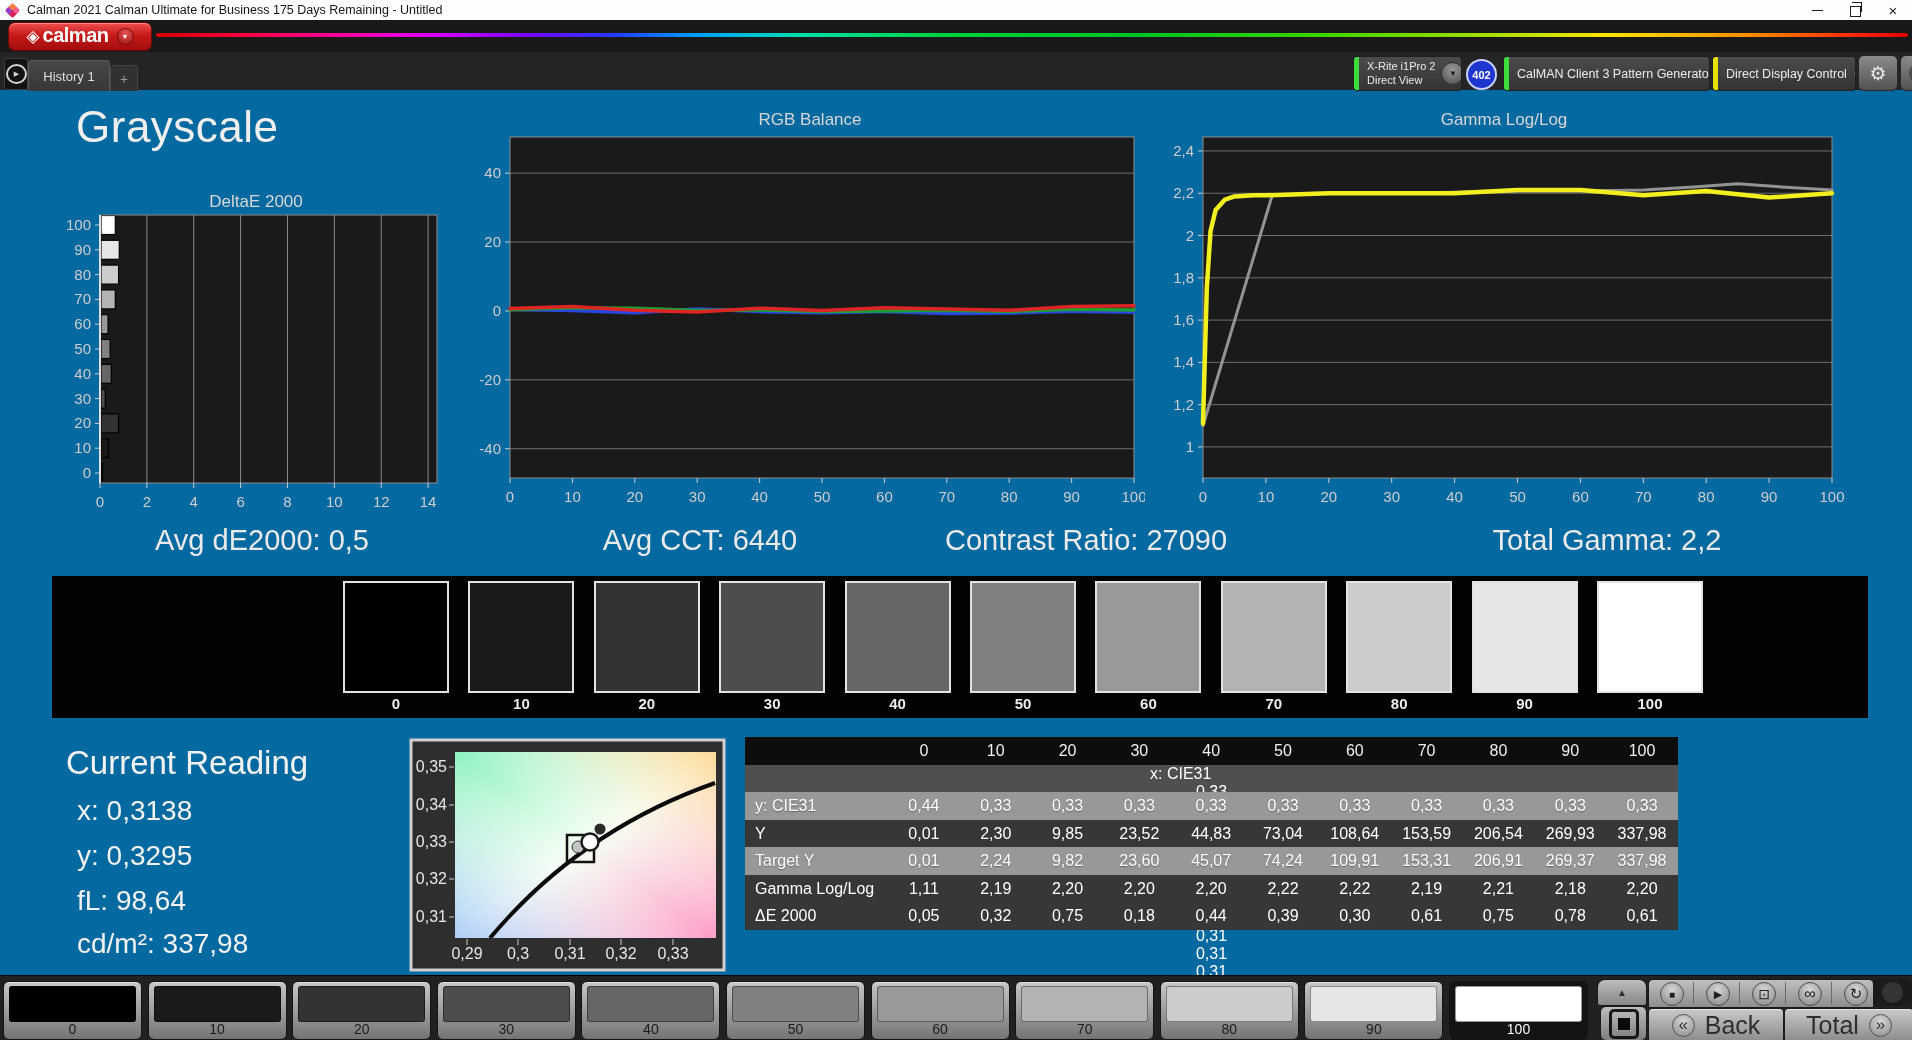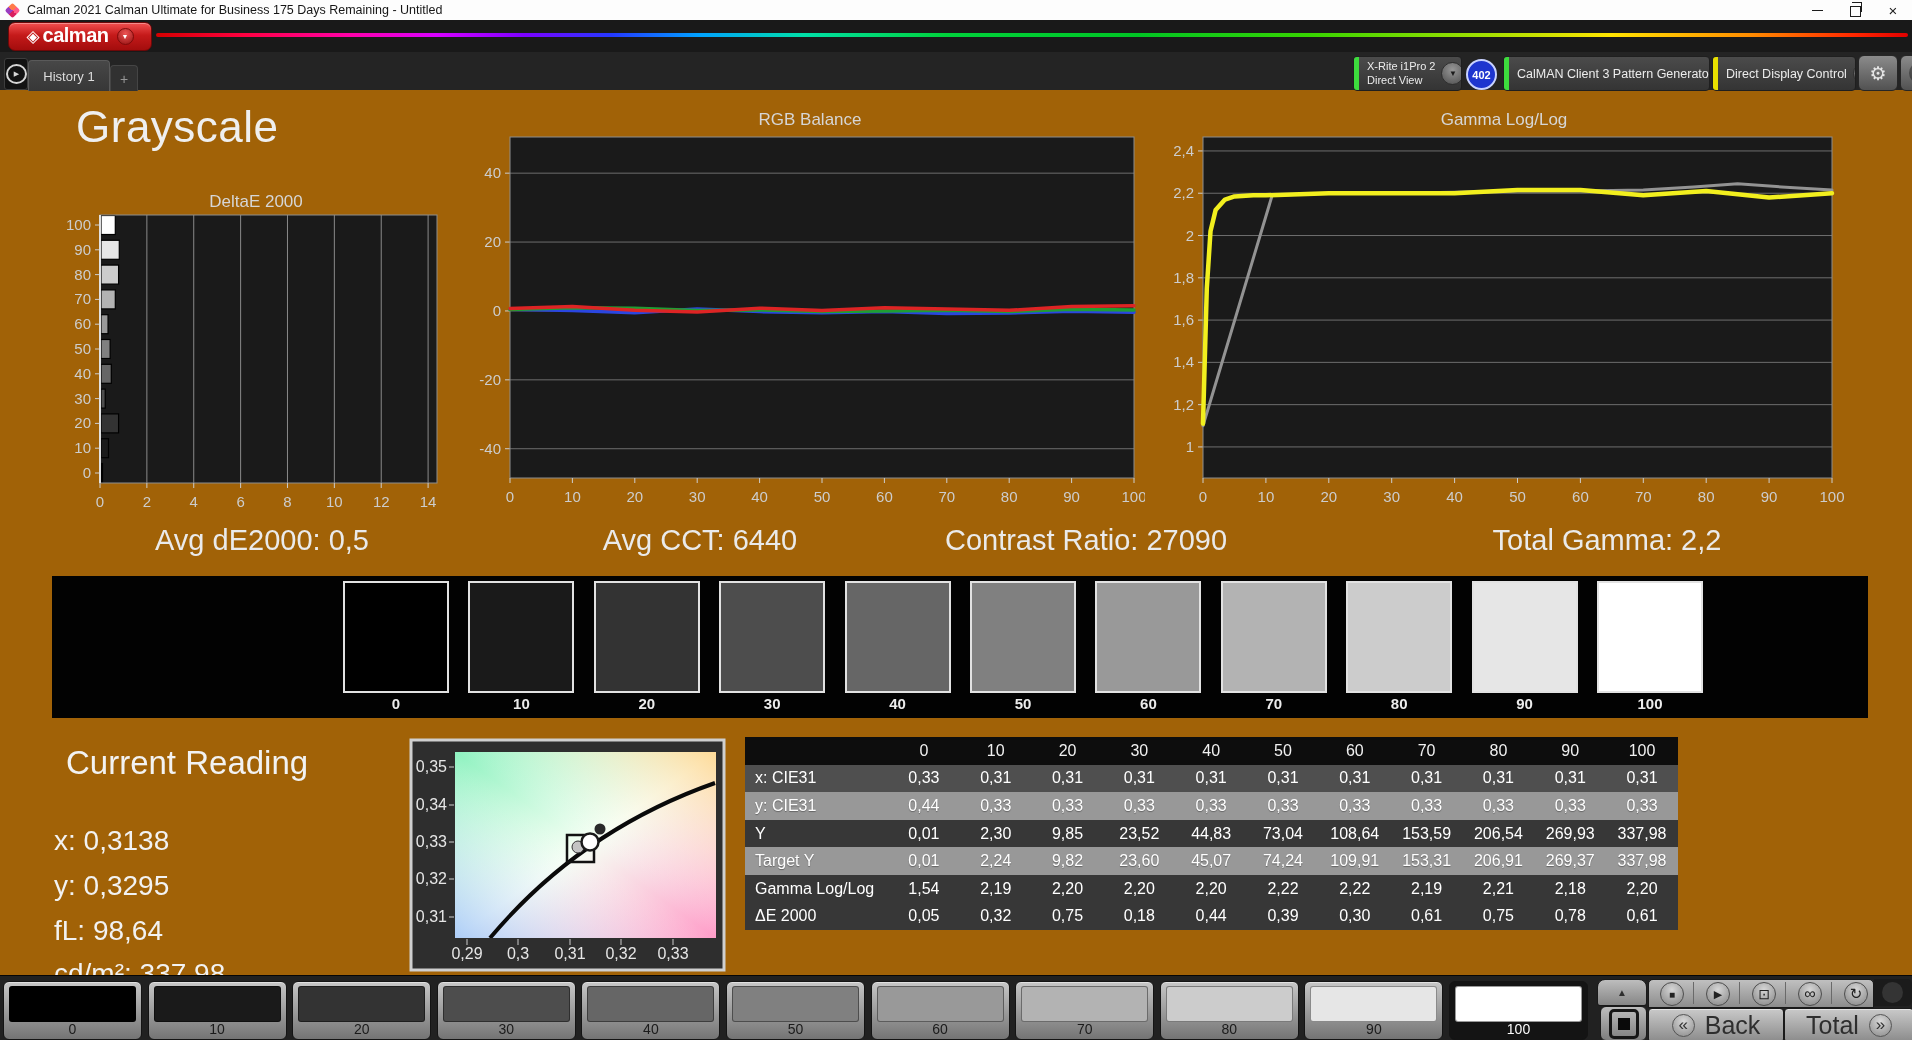--- a/index.html
+++ b/index.html
@@ -1,16 +1,16 @@
 <!DOCTYPE html>
 <html><head>
 <meta charset="utf-8">
 <style>
   html,body{margin:0;padding:0;background:#000;}
-  .screen{position:relative;width:1912px;height:1040px;overflow:hidden;background:#a16207;
+  .screen{position:relative;width:1912px;height:1040px;overflow:hidden;background:#0369a1;
           font-family:"Liberation Sans",sans-serif;-webkit-font-smoothing:antialiased;}
   
   .titlebar{position:absolute;left:0;top:0;width:1912px;height:20px;background:#fdfdfd;display:flex;align-items:center;}
   .appicon{width:11px;height:11px;margin-left:7px;transform:rotate(45deg);border-radius:2px;
            background:conic-gradient(#ff5a8a 0 25%,#d81f5f 25% 50%,#9a3cc0 50% 75%,#ff7a4a 75% 100%);}
   .wtitle{margin-left:9px;font-size:12.5px;color:#161616;}
   .wbtns{position:absolute;right:0;top:0;height:20px;display:flex;}
   .wbtn{width:38px;height:20px;display:flex;align-items:center;justify-content:center;color:#1c1c1c;}
   .minishape{width:11px;height:0;border-top:1.6px solid #1c1c1c;}
   .maxshape{width:9px;height:9px;border:1.4px solid #1c1c1c;position:relative;background:#fdfdfd;margin-top:2px;}
@@ -60,31 +60,31 @@
   .chart-svg text.tick{fill:#cdcdcd;font-size:15px;font-family:"Liberation Sans",sans-serif;}
   .sumtxt{position:absolute;top:524px;transform:translateX(-50%);font-size:29px;color:#eaeaea;white-space:nowrap;}
   
   .band{position:absolute;left:52px;top:576px;width:1816px;height:142px;background:#020202;}
   .vlab{position:absolute;left:-30px;width:22px;height:60px;color:#f0f0f0;font-size:13px;font-weight:bold;
       writing-mode:vertical-rl;transform:rotate(180deg);text-align:center;}
   .swatch{position:absolute;top:5px;width:106px;height:112px;border:2px solid #e2e2e2;box-sizing:border-box;}
   .swlab{position:absolute;top:119px;width:106px;text-align:center;color:#ececec;font-size:15px;font-weight:bold;}
   
   .cr-title{position:absolute;left:66px;top:744px;font-size:33px;color:#f2f2f2;}
-  .cr-line{position:absolute;left:54px;font-size:28px;color:#f2f2f2;margin-top:30px;}
+  .cr-line{position:absolute;left:77px;font-size:28px;color:#f2f2f2;}
   .cie-wrap{position:absolute;left:409px;top:738px;}
   .cie-wrap text.tick{fill:#e6e6e6;font-size:16px;font-family:"Liberation Sans",sans-serif;}
   
   .cal-table{position:absolute;left:745px;top:737px;width:933px;display:flex;flex-direction:column;font-size:16px;color:#fff;}
   .trow{display:flex;height:27.6px;align-items:center;}
   .trow .lbl{width:133px;padding-left:10px;flex:none;}
   .trow .val{flex:1;text-align:center;}
   .trow.header{background:#0d0d0d;color:#f0f0f0;}
   .trow.dark{background:#373737;}
-  .trow.first{background:#4f4f4f;}
+  .trow.first{background:#4f4f4f;flex-direction:column;}
   .trow.light{background:#989898;text-shadow:0 1px 1px rgba(0,0,0,.35);}
   
   .bottombar{position:absolute;left:0;top:975px;width:1912px;height:65px;background:#212121;border-top:1px solid #060606;}
   .lvlbtn{position:absolute;top:5px;width:137px;height:57px;border-radius:6px;border:1px solid #141414;
       background:linear-gradient(#c7c7c7,#747474);box-shadow:inset 0 1px 0 rgba(255,255,255,.45);}
   .lvlbtn .patch{position:absolute;left:5px;right:5px;top:4px;height:34px;border-radius:3px;border:1px solid rgba(0,0,0,.4);}
   .lvlbtn .lab{position:absolute;bottom:2px;width:100%;text-align:center;font-size:14px;color:#1b1b1b;}
   .lvlbtn.sel{background:#141414;box-shadow:none;}
   .lvlbtn.sel .lab{color:#fafafa;}
   .collapse-btn{position:absolute;left:1597px;top:3px;width:48px;height:25px;border-radius:8px 8px 3px 3px;border:1px solid #1a1a1a;
@@ -495,21 +495,21 @@
         <span class="val">45,07</span>
         <span class="val">74,24</span>
         <span class="val">109,91</span>
         <span class="val">153,31</span>
         <span class="val">206,91</span>
         <span class="val">269,37</span>
         <span class="val">337,98</span>
       </div>
       <div class="trow dark">
         <span class="lbl">Gamma Log/Log</span>
-        <span class="val">1,54</span>
+        <span class="val">1,11</span>
         <span class="val">2,19</span>
         <span class="val">2,20</span>
         <span class="val">2,20</span>
         <span class="val">2,20</span>
         <span class="val">2,22</span>
         <span class="val">2,22</span>
         <span class="val">2,19</span>
         <span class="val">2,21</span>
         <span class="val">2,18</span>
         <span class="val">2,20</span>

